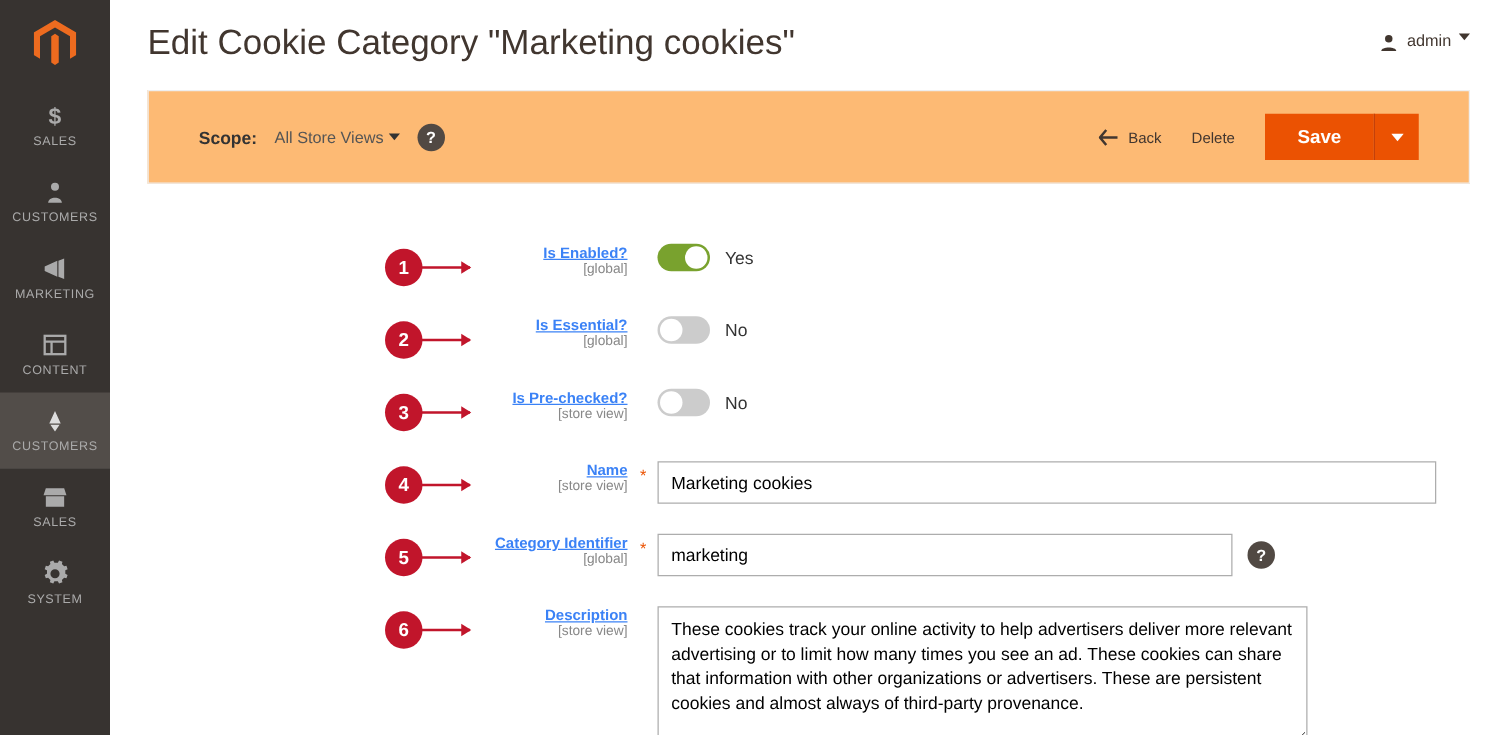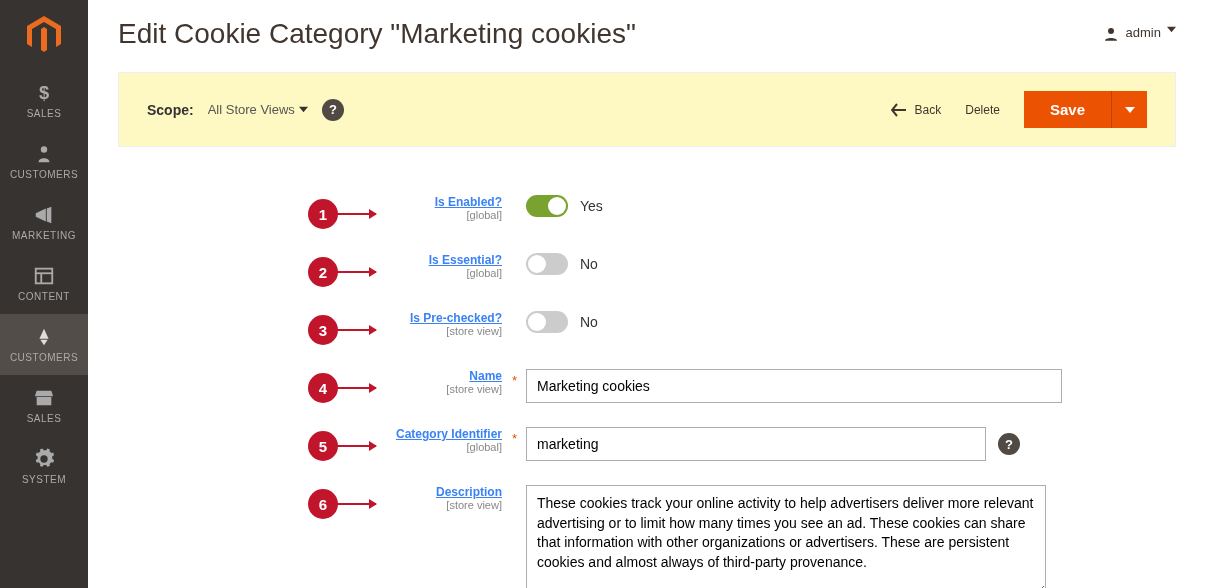--- a/index.html
+++ b/index.html
@@ -14,21 +14,21 @@
     .nav-item.active { background: #524d49; }
     .nav-icon { display:block; margin:0 auto 4px; }
     .nav-label { font-size: 10px; color: #aaa; letter-spacing: 0.5px; }
     
     
     .main { flex: 1; padding: 0 30px; }
     .header-row { display:flex; justify-content: space-between; align-items:center; padding: 18px 0 22px; }
     .page-title { font-size: 28px; font-weight: 400; color: #41362f; }
     .user-menu { font-size: 13px; color: #41362f; display:flex; align-items:flex-start; gap:6px; cursor:pointer; }
     
-    .toolbar { background: #fef9c3; border:1px solid #eee; padding: 18px 28px; display:flex; align-items:center; justify-content:space-between; }
+    .toolbar { background: #fdba74; border:1px solid #eee; padding: 18px 40px; display:flex; align-items:center; justify-content:space-between; }
     .scope-group { display:flex; align-items:center; gap: 14px; }
     .scope-label { font-weight:600; font-size:14px; }
     .scope-select { font-size:13px; color:#555; display:flex; align-items:center; gap:4px; cursor:pointer; }
     .help-bubble { width:22px; height:22px; border-radius:50%; background:#514943; color:#fff; font-weight:700; font-size:13px; display:flex; align-items:center; justify-content:center; cursor:pointer; }
     .actions { display:flex; align-items:center; gap: 24px; }
     .link-btn { font-size:12px; color: #41362f; cursor:pointer; display:flex; align-items:center; gap:8px; }
     .save-group { display:flex; }
     .save-btn { background:#eb5202; color:#fff; font-weight:600; font-size:15px; padding: 10px 26px; border:none; cursor:pointer; }
     .save-drop { background:#eb5202; border:none; border-left:1px solid #c4400a; width:36px; cursor:pointer; display:flex; align-items:center; justify-content:center; }
     
@@ -44,21 +44,21 @@
     .label-sub { font-size:11px; color:#888; }
     .req { color:#eb5202; font-size:13px; padding: 4px 6px 0 4px; width:14px; }
     .field-col { padding-left: 4px; display:flex; align-items:center; gap: 12px; }
     
     .toggle { width:42px; height:22px; border-radius:11px; background:#ccc; position:relative; cursor:pointer; }
     .toggle.on { background:#79a22e; }
     .toggle .knob { width:18px; height:18px; border-radius:50%; background:#fff; position:absolute; top:2px; left:2px; transition:left .1s; }
     .toggle.on .knob { left:22px; }
     .toggle-label { font-size:14px; color:#333; }
     
-    .text-input { width: 536px; padding: 8px 10px; font-size:14px; border:1px solid #adadad; }
+    .text-input { width: 623px; padding: 8px 10px; font-size:14px; border:1px solid #adadad; }
     .textarea { width: 520px; height: 110px; padding: 8px 10px; font-size:14px; border:1px solid #adadad; font-family:inherit; line-height:1.4; resize:vertical; }
     .field-help { width:22px; height:22px; border-radius:50%; background:#514943; color:#fff; font-weight:700; font-size:13px; display:flex; align-items:center; justify-content:center; cursor:pointer; }
   </style>
 </head>
 <body>
 
 <div class="layout">
   <div class="sidebar">
     <div class="logo-cell">
       <svg width="34" height="38" viewBox="0 0 34 38">

